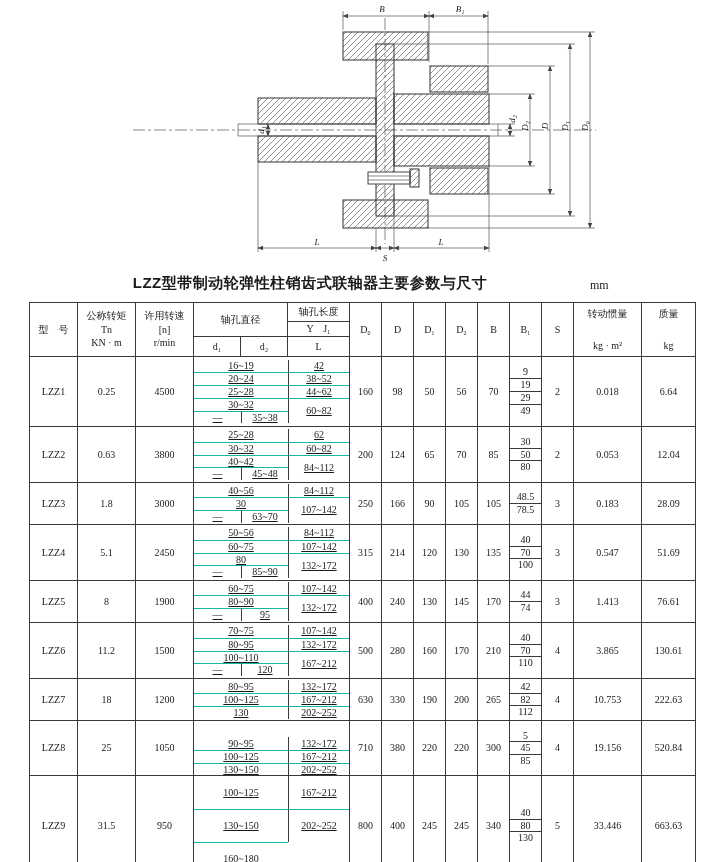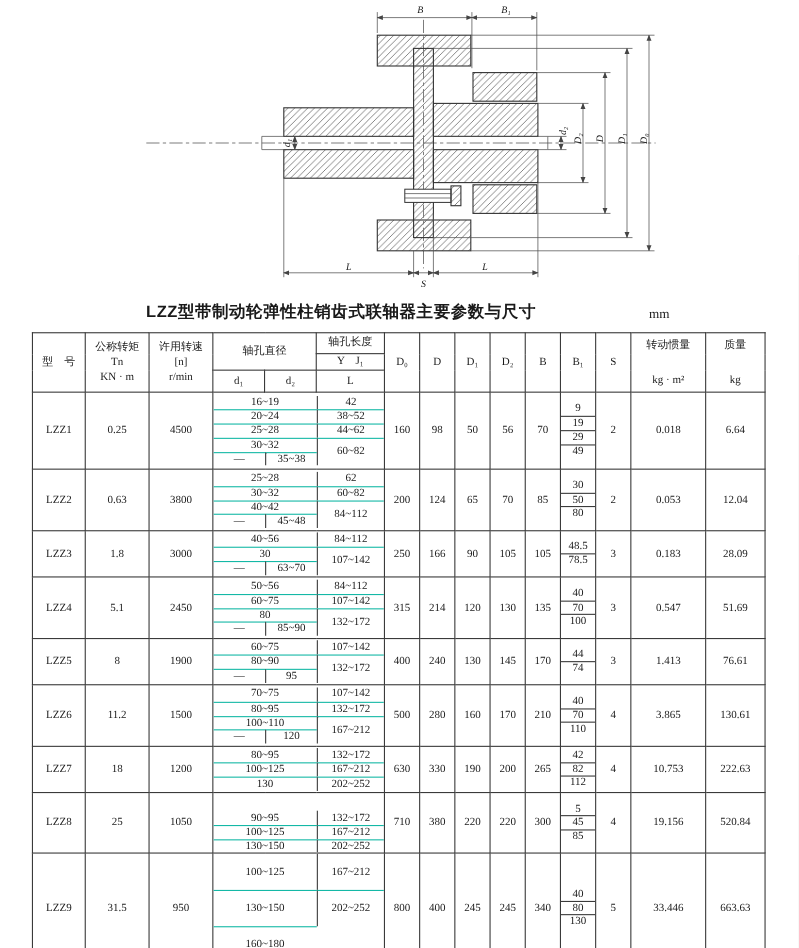--- a/index.html
+++ b/index.html
@@ -15,21 +15,21 @@
   
   .title-row{position:absolute;top:274px;left:0;width:620px;text-align:center;}
   .title{font-family:"Liberation Sans","DejaVu Sans",sans-serif;font-weight:bold;font-size:15px;letter-spacing:0.5px;}
   .unit{position:absolute;top:278px;left:590px;font-size:12px;}
   
   .tablewrap{position:absolute;top:302px;left:29px;width:668px;}
   table{border-collapse:collapse;table-layout:fixed;width:666px;font-size:10px;}
   th,td{border:1px solid #3a3a3a;padding:0;text-align:center;vertical-align:middle;
         font-weight:normal;line-height:1.18;overflow:hidden;}
   .p0{padding:0;}
-  .bore{display:grid;grid-template-columns:47px 47px 1fr;width:100%;height:100%;}
+  .bore{display:grid;grid-template-columns:47px 47px 1fr;width:100%;height:100%;text-decoration:underline;}
   .bore>div{display:flex;align-items:center;justify-content:center;}
   .bt{border-top:1px solid #14b8a6;}
   .bl{border-left:1px solid #3a3a3a;}
   .stack{display:flex;flex-direction:column;width:100%;height:100%;}
   .stack>div{flex:1;display:flex;align-items:center;justify-content:center;}
   .stack>div+div{border-top:1px solid #3a3a3a;}
   .vwrap{display:flex;flex-direction:column;justify-content:space-between;height:44px;padding:3px 0;}
   .h3line div{line-height:1.35;}
   
   .notes{position:absolute;top:812px;left:29px;width:668px;font-size:10.5px;

